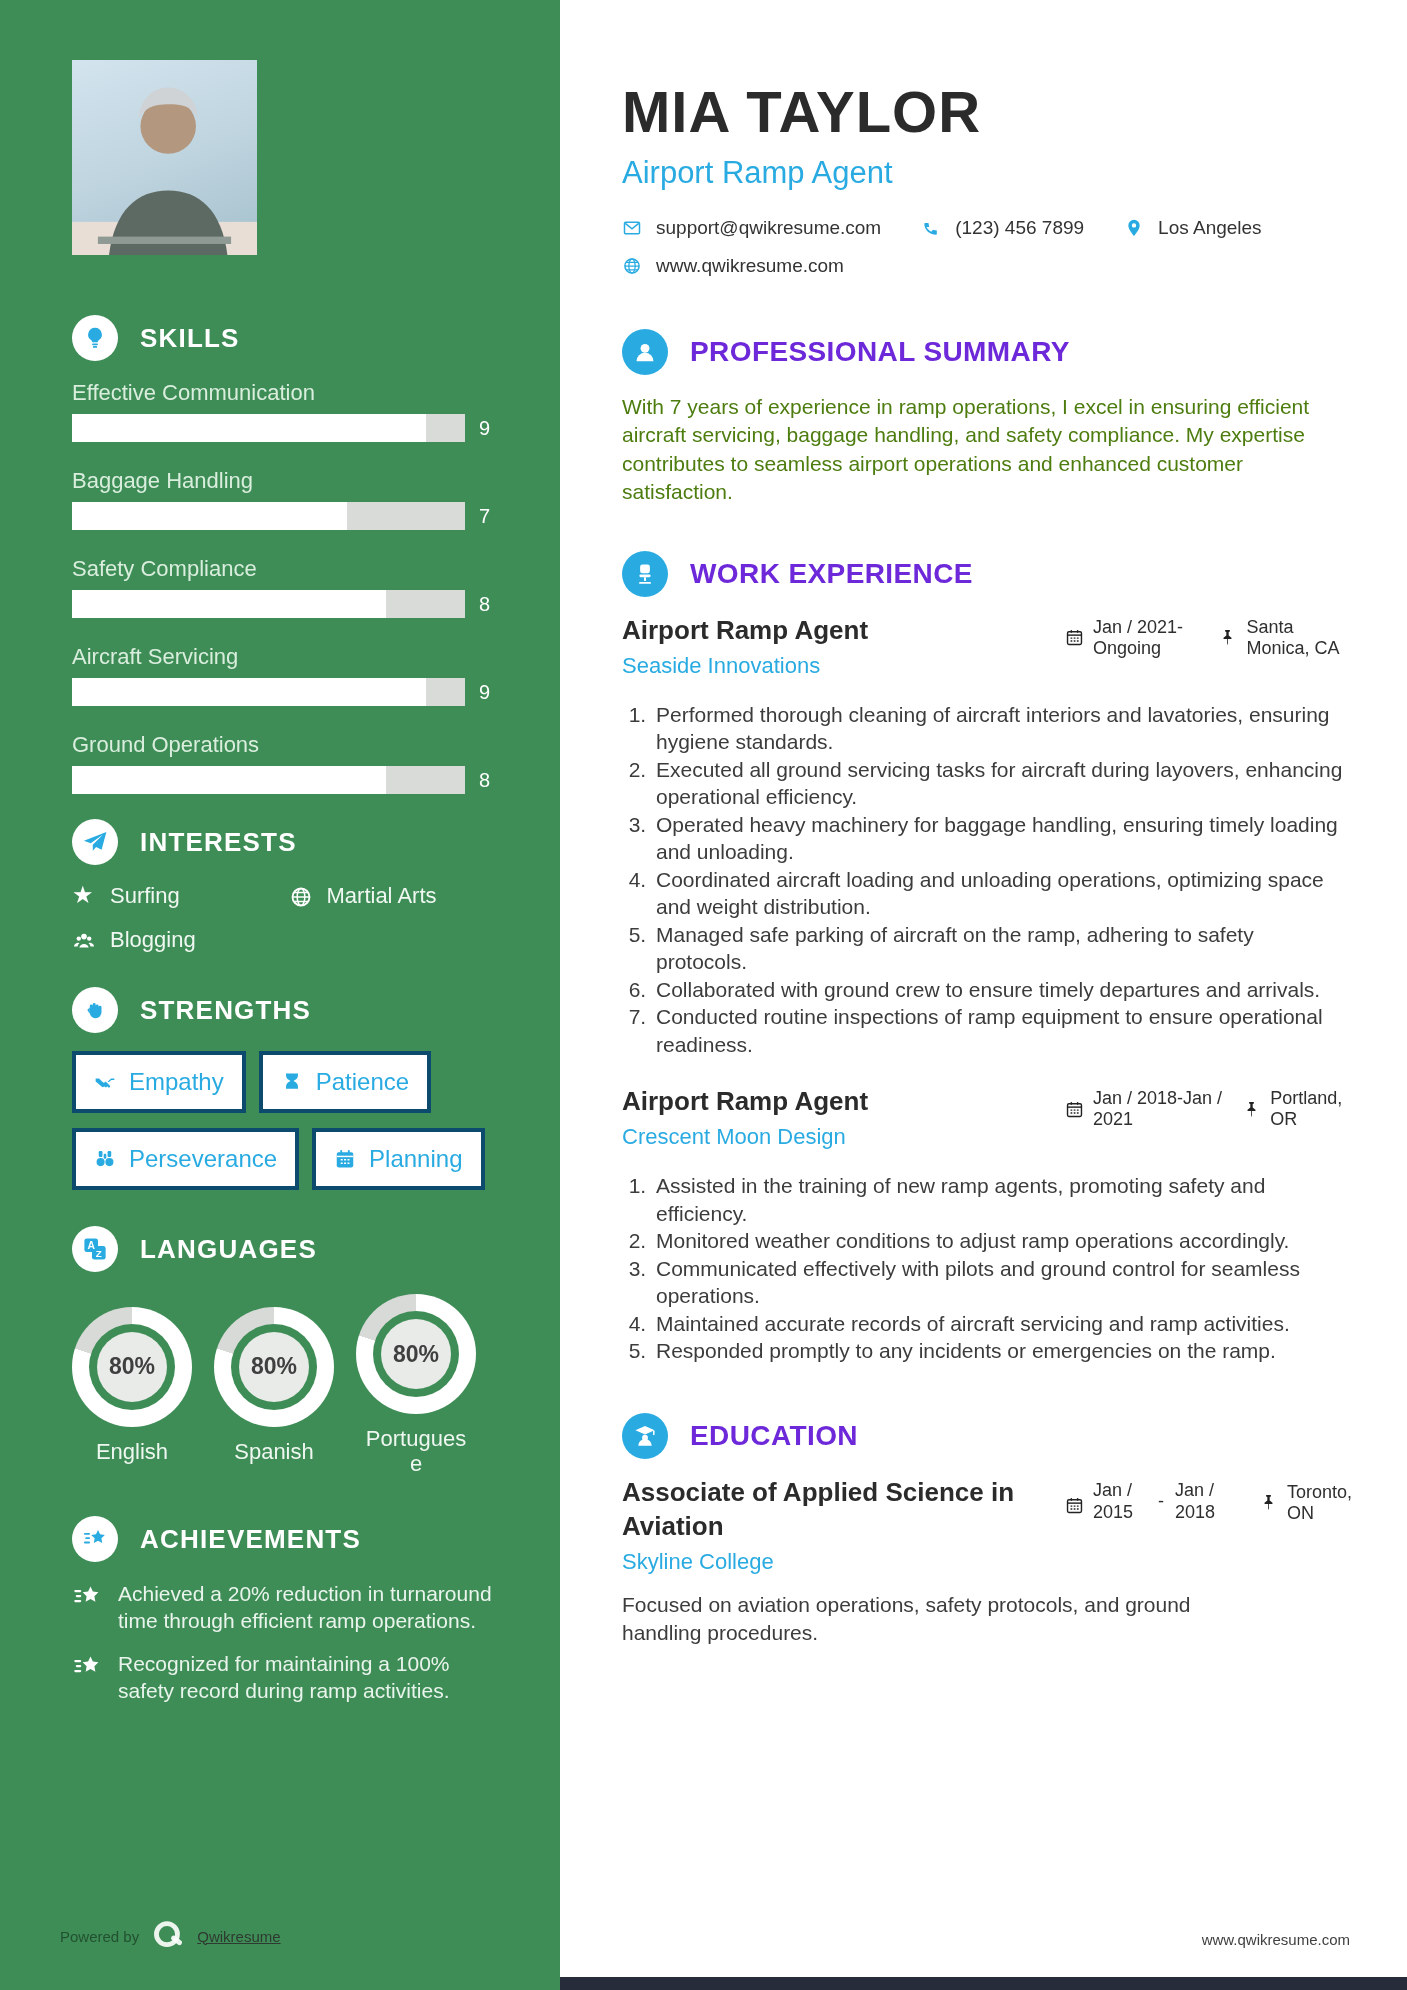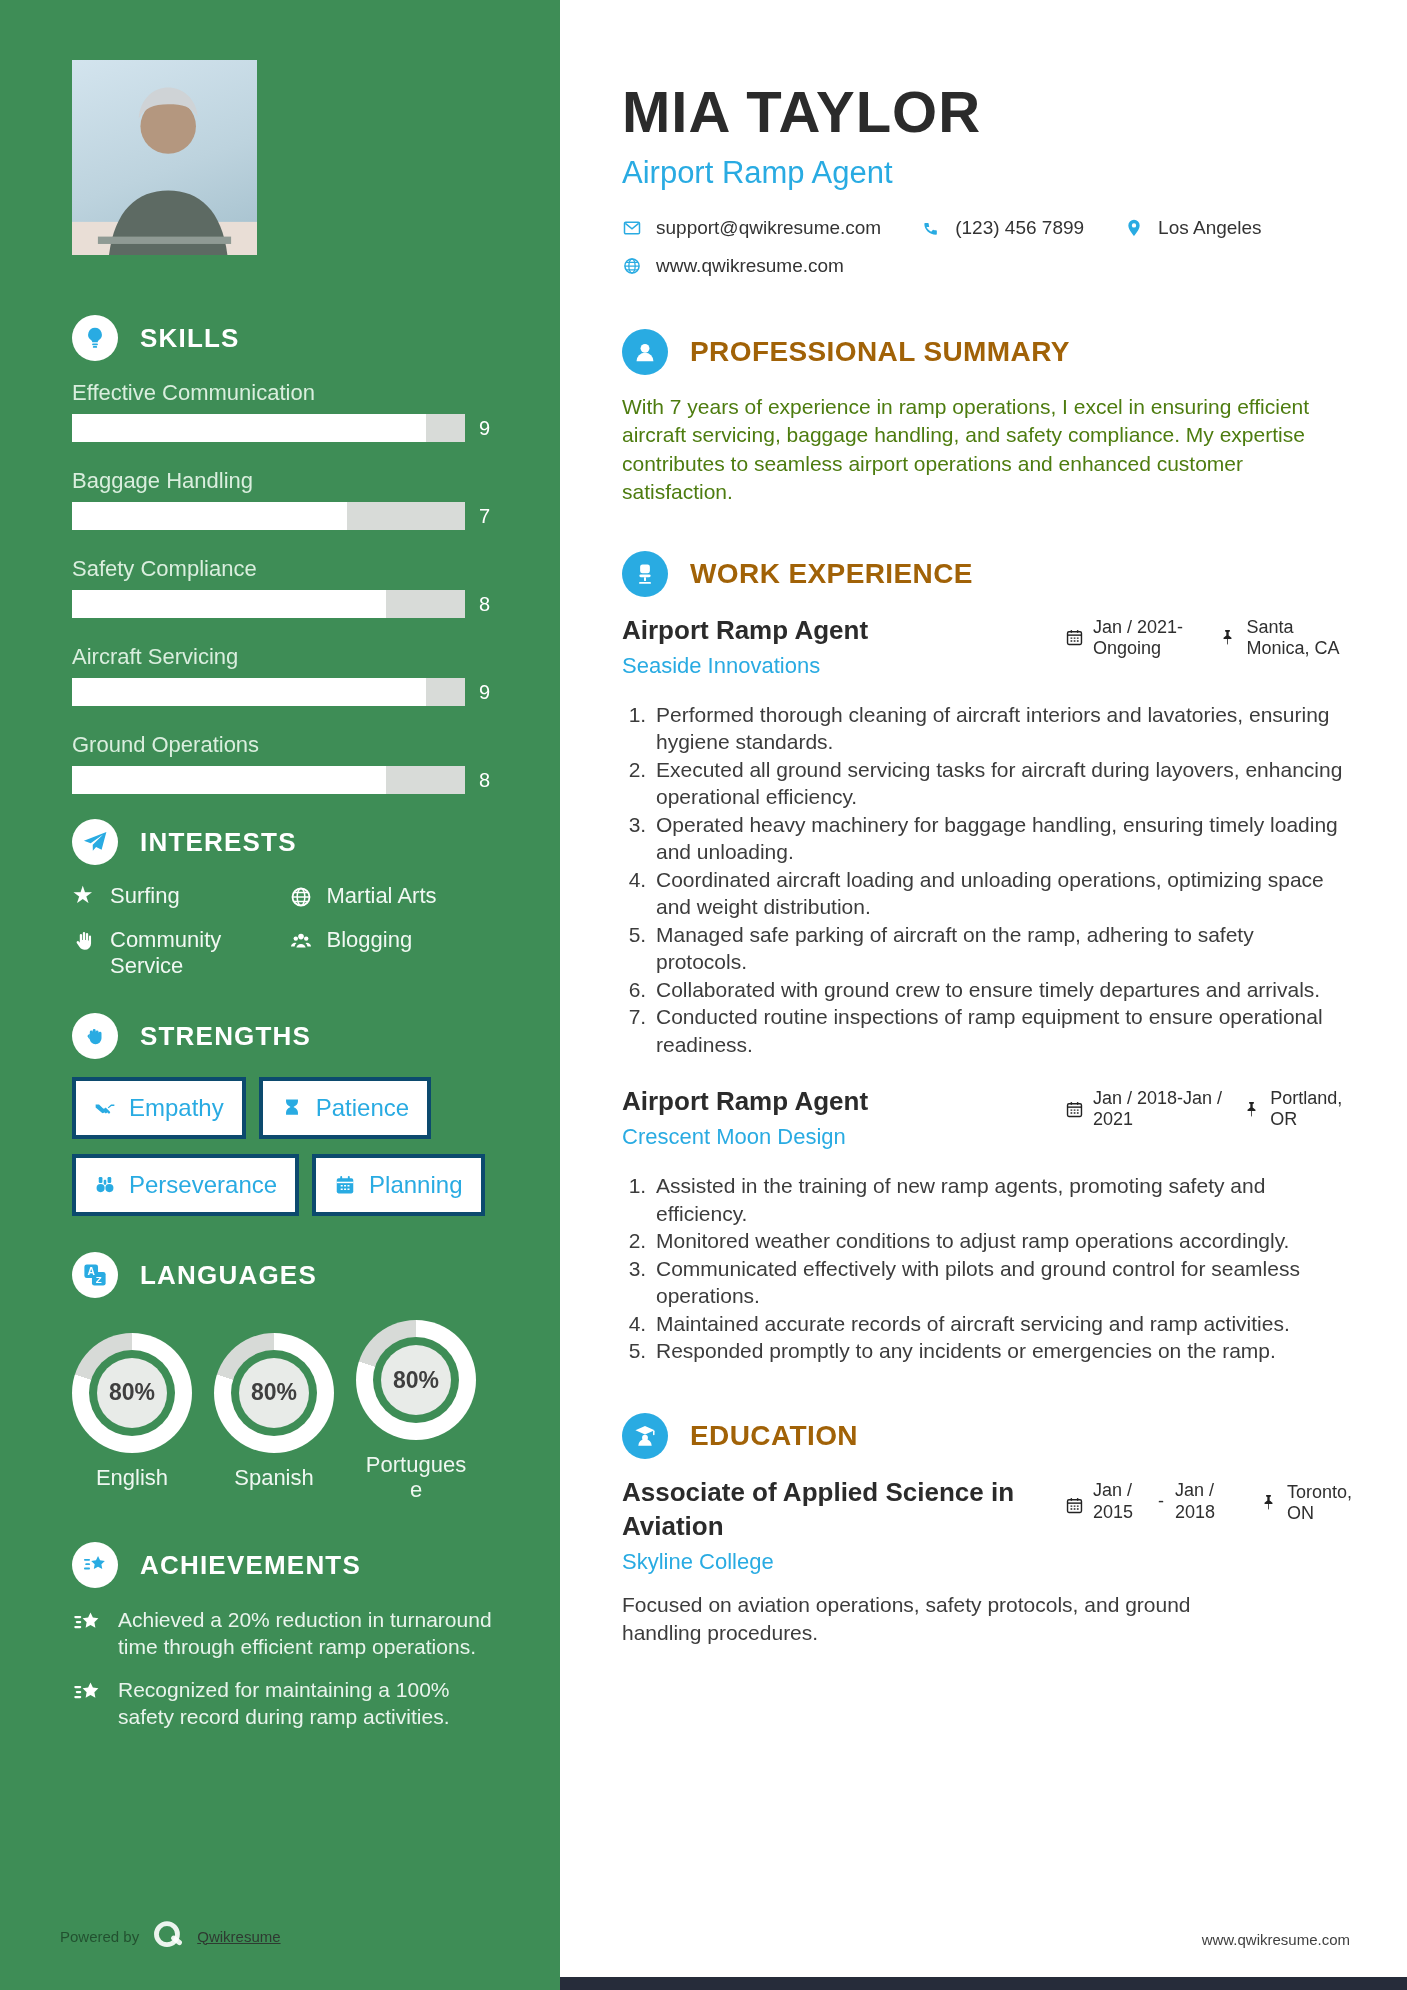--- a/index.html
+++ b/index.html
@@ -102,21 +102,21 @@
   .contact-item .ic { width:20px; height:20px; color:#29abe2; flex:0 0 20px; }
   .contact-text { font-size:19px; color:#333333; }
 
   .m-section { margin-top:52px; }
   .m-head { display:flex; align-items:center; gap:22px; }
   .m-badge {
     width:46px; height:46px; border-radius:50%; background:#29abe2; color:#ffffff;
     display:flex; align-items:center; justify-content:center; flex:0 0 46px;
   }
   .m-badge .ic { width:26px; height:26px; }
-  .m-head h2 { margin:0; font-size:28px; font-weight:800; letter-spacing:.4px; color:#a16207; }
+  .m-head h2 { margin:0; font-size:28px; font-weight:800; letter-spacing:.4px; color:#6d28d9; }
 
   .summary-text { margin:18px 0 0 0; font-size:21px; line-height:28.5px; color:#4d7c0f; }
 
   .job { margin-top:16px; }
   .job + .job { margin-top:26px; }
   .job-head { display:flex; align-items:flex-start; }
   .job-left { flex:1; }
   .role { margin:0; font-size:26px; font-weight:600; color:#2b2b2b; line-height:34px; max-width:460px; }
   .company { margin-top:6px; font-size:22px; color:#29abe2; }
   .job-meta { width:285px; display:flex; align-items:flex-end; gap:12px; padding-top:4px; }
@@ -337,26 +337,20 @@
           <span class="interest-label">Surfing</span>
         </div>
         <div class="interest">
           <svg class="ic">
               <use href="#i-globe"></use>
             </svg>
           <span class="interest-label">Martial Arts</span>
         </div>
         <div class="interest">
           <svg class="ic">
-              <use href="#i-hand"></use>
-            </svg>
-          <span class="interest-label">Community Service</span>
-        </div>
-        <div class="interest">
-          <svg class="ic">
               <use href="#i-users"></use>
             </svg>
           <span class="interest-label">Blogging</span>
         </div>
       </div>
     </section>
 
     <section class="sec-strengths">
       <div class="s-head">
         <span class="s-badge">

